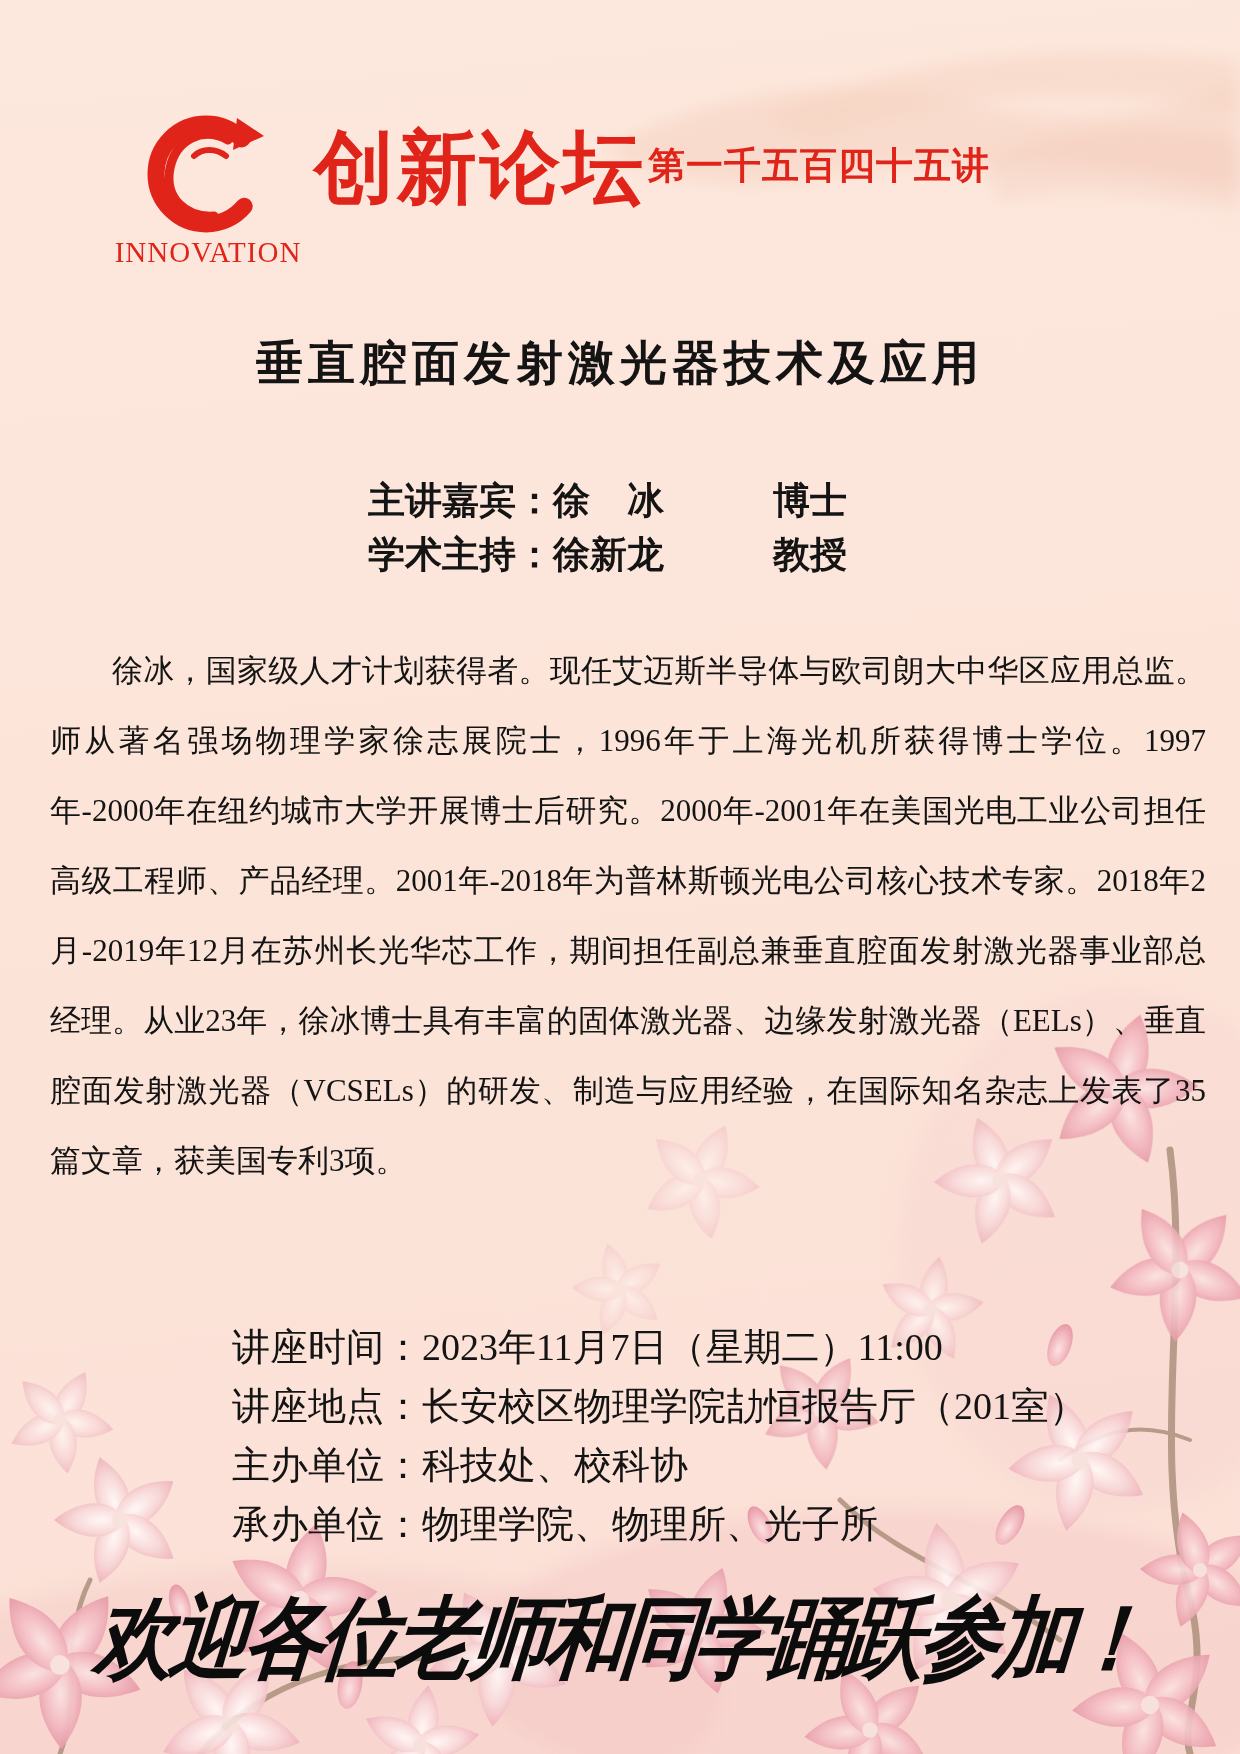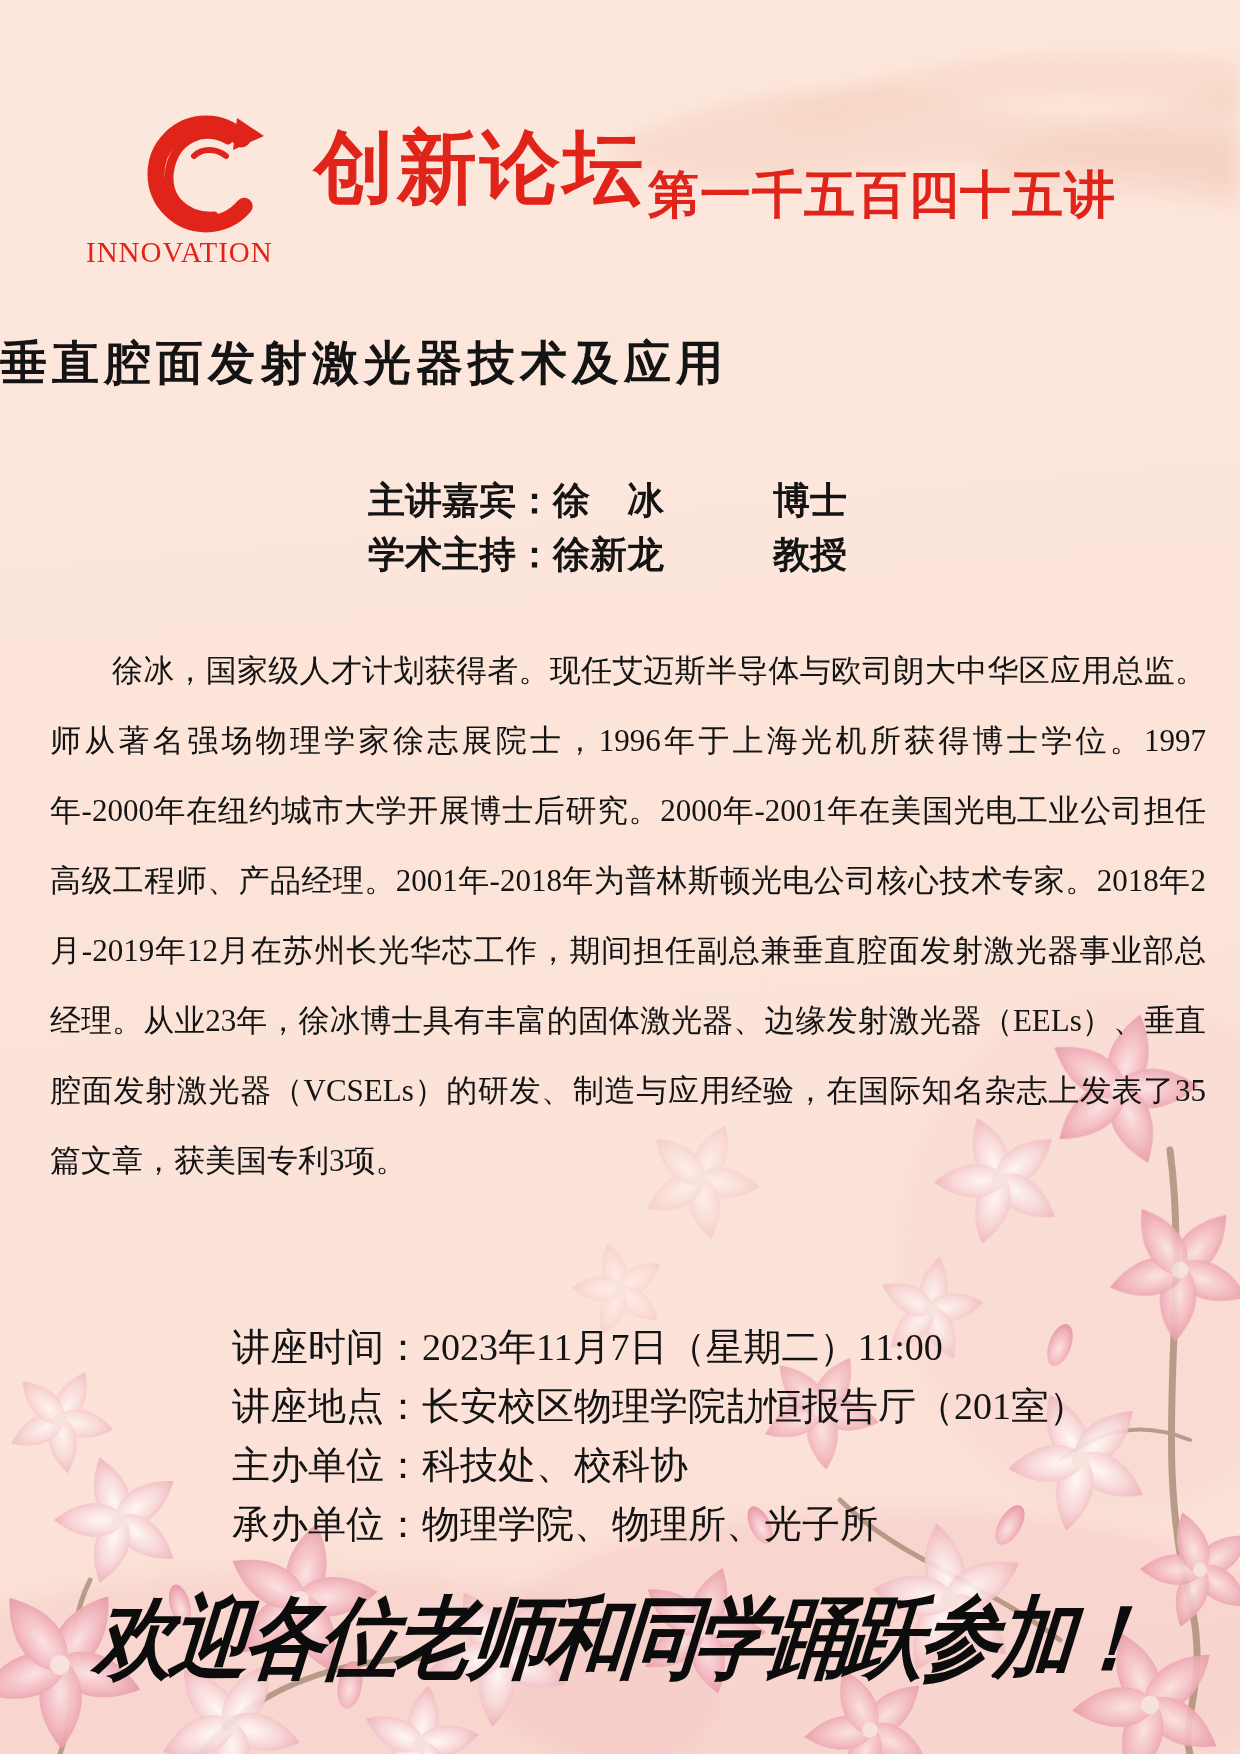--- a/index.html
+++ b/index.html
@@ -17,41 +17,42 @@
     background:linear-gradient(175deg,#fde8dd 0%,#fce4d9 45%,#fbe0d6 100%);
     font-family:"Liberation Serif", serif;
     color:var(--ink);
   }
   .bg-decor{position:absolute;inset:0;width:100%;height:100%;}
 
   
   .logo-mark{position:absolute;left:140px;top:104px;width:132px;height:136px;}
   .logo-text{
     position:absolute;left:86px;top:236px;width:244px;
-    text-align:left;color:var(--red);
+    text-align:center;color:var(--red);
     font-family:"Liberation Serif", serif;
     font-size:29px;letter-spacing:1px;font-weight:400;
   }
   .forum-title{
     position:absolute;left:292px;top:122px;
     font-family:"Liberation Sans", sans-serif;
     font-size:80px;font-weight:900;color:var(--red);letter-spacing:3px;
     line-height:1.15;
     margin-left:22px;
   }
   .lecture-number{
-    position:absolute;left:648px;top:164px;
+    position:absolute;left:648px;top:144px;
     font-family:"Liberation Sans", sans-serif;
-    font-size:51px;font-weight:900;color:var(--red);letter-spacing:1px;
+    font-size:37px;font-weight:900;color:var(--red);letter-spacing:1px;
     line-height:1.2;
   }
 
   
   .main-title{
     position:absolute;left:0;top:332px;width:100%;
+    text-align:center;
     font-size:47px;font-weight:700;letter-spacing:5px;
     margin:0;
   }
 
   
   .speakers{
     position:absolute;left:368px;top:474px;
     font-size:37px;font-weight:700;line-height:54px;
     white-space:nowrap;
   }

